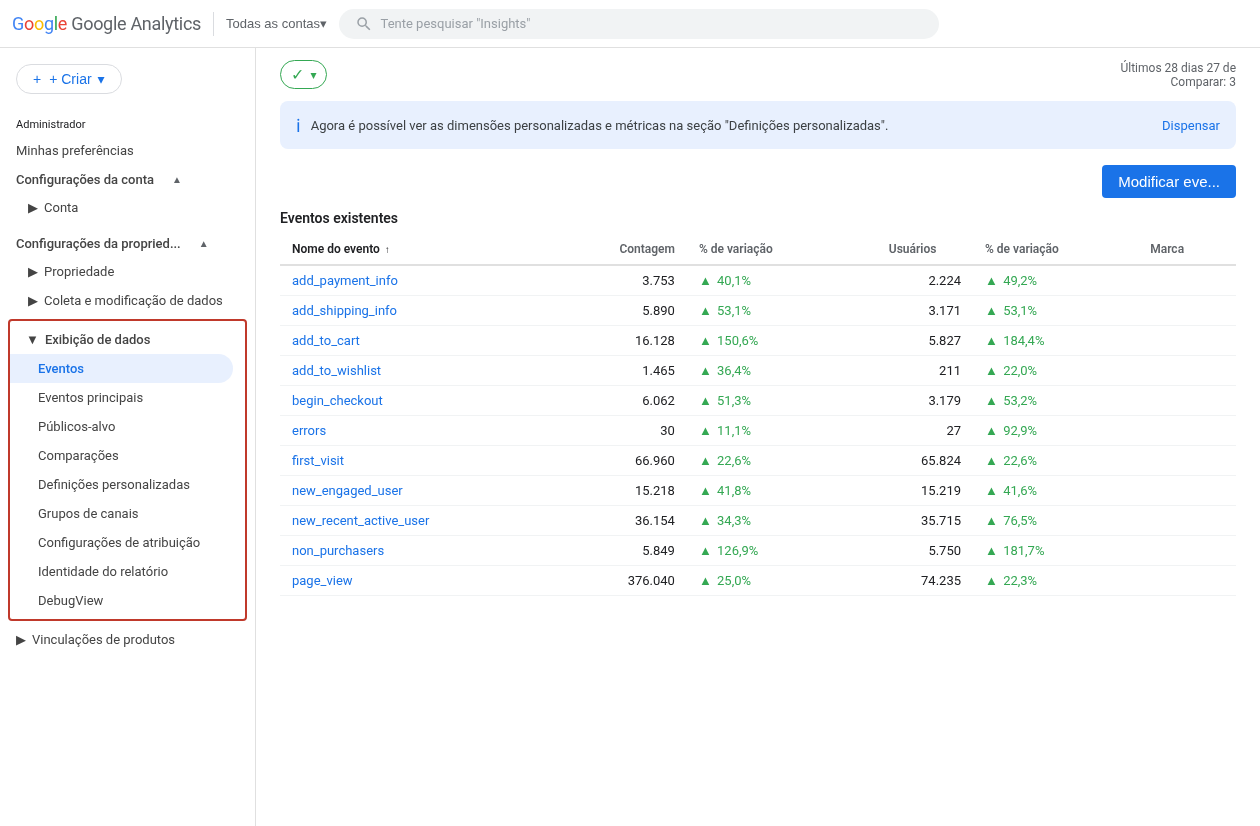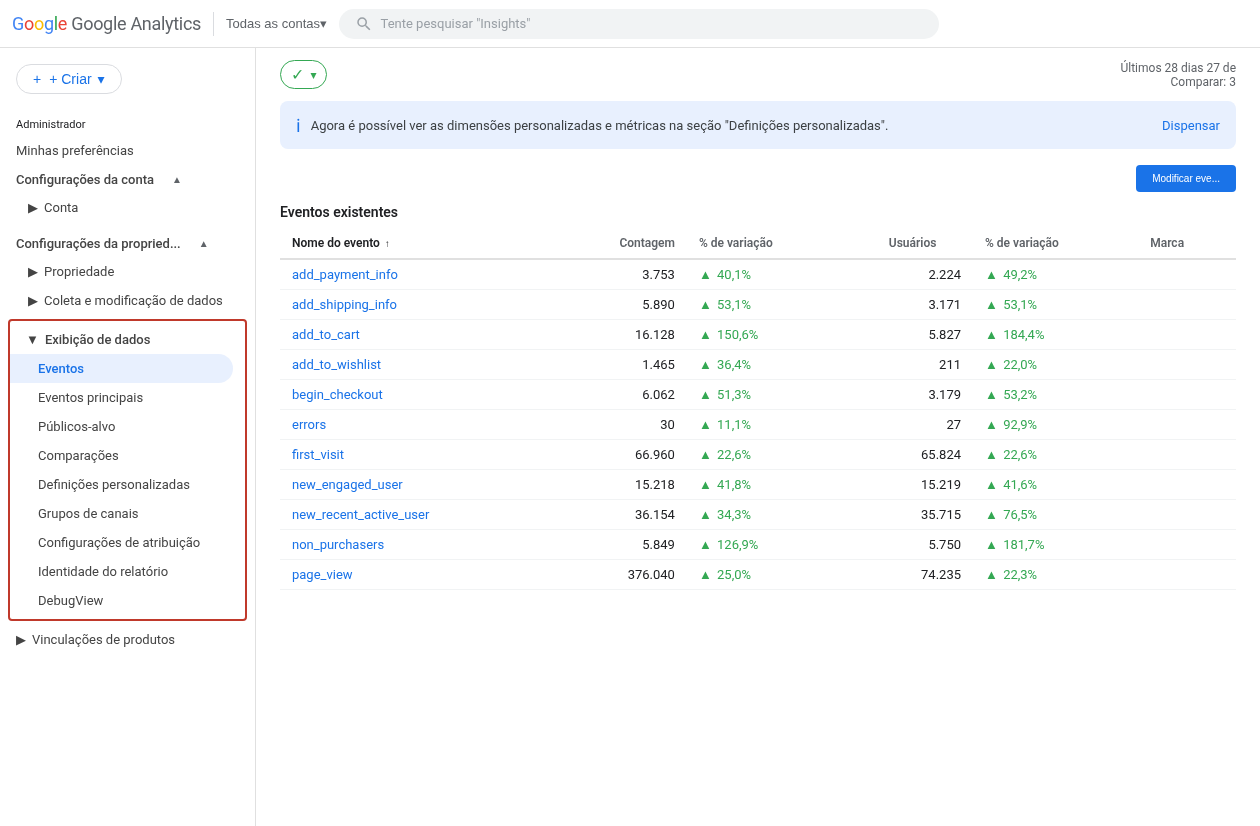--- a/index.html
+++ b/index.html
@@ -120,21 +120,21 @@
     .info-icon { color: #1a73e8; font-size: 18px; }
     .dismiss-link { color: #1a73e8; cursor: pointer; font-size: 13px; white-space: nowrap; margin-left: 16px; }
 
     
     .modify-btn-row {
       display: flex; justify-content: flex-end;
       padding: 0 24px 12px;
     }
     .modify-btn {
       background: #1a73e8; color: #fff; border: none; border-radius: 4px;
-      padding: 8px 16px; font-size: 10px; cursor: pointer; font-weight: 500;
+      padding: 8px 16px; font-size: 15px; cursor: pointer; font-weight: 500;
     }
 
     
     .table-section { padding: 0 24px; }
     .section-title { font-size: 14px; font-weight: 600; color: #202124; margin-bottom: 8px; }
 
     table { width: 100%; border-collapse: collapse; }
     thead tr { border-bottom: 2px solid #e0e0e0; }
     th {
       text-align: left; padding: 8px 12px;

